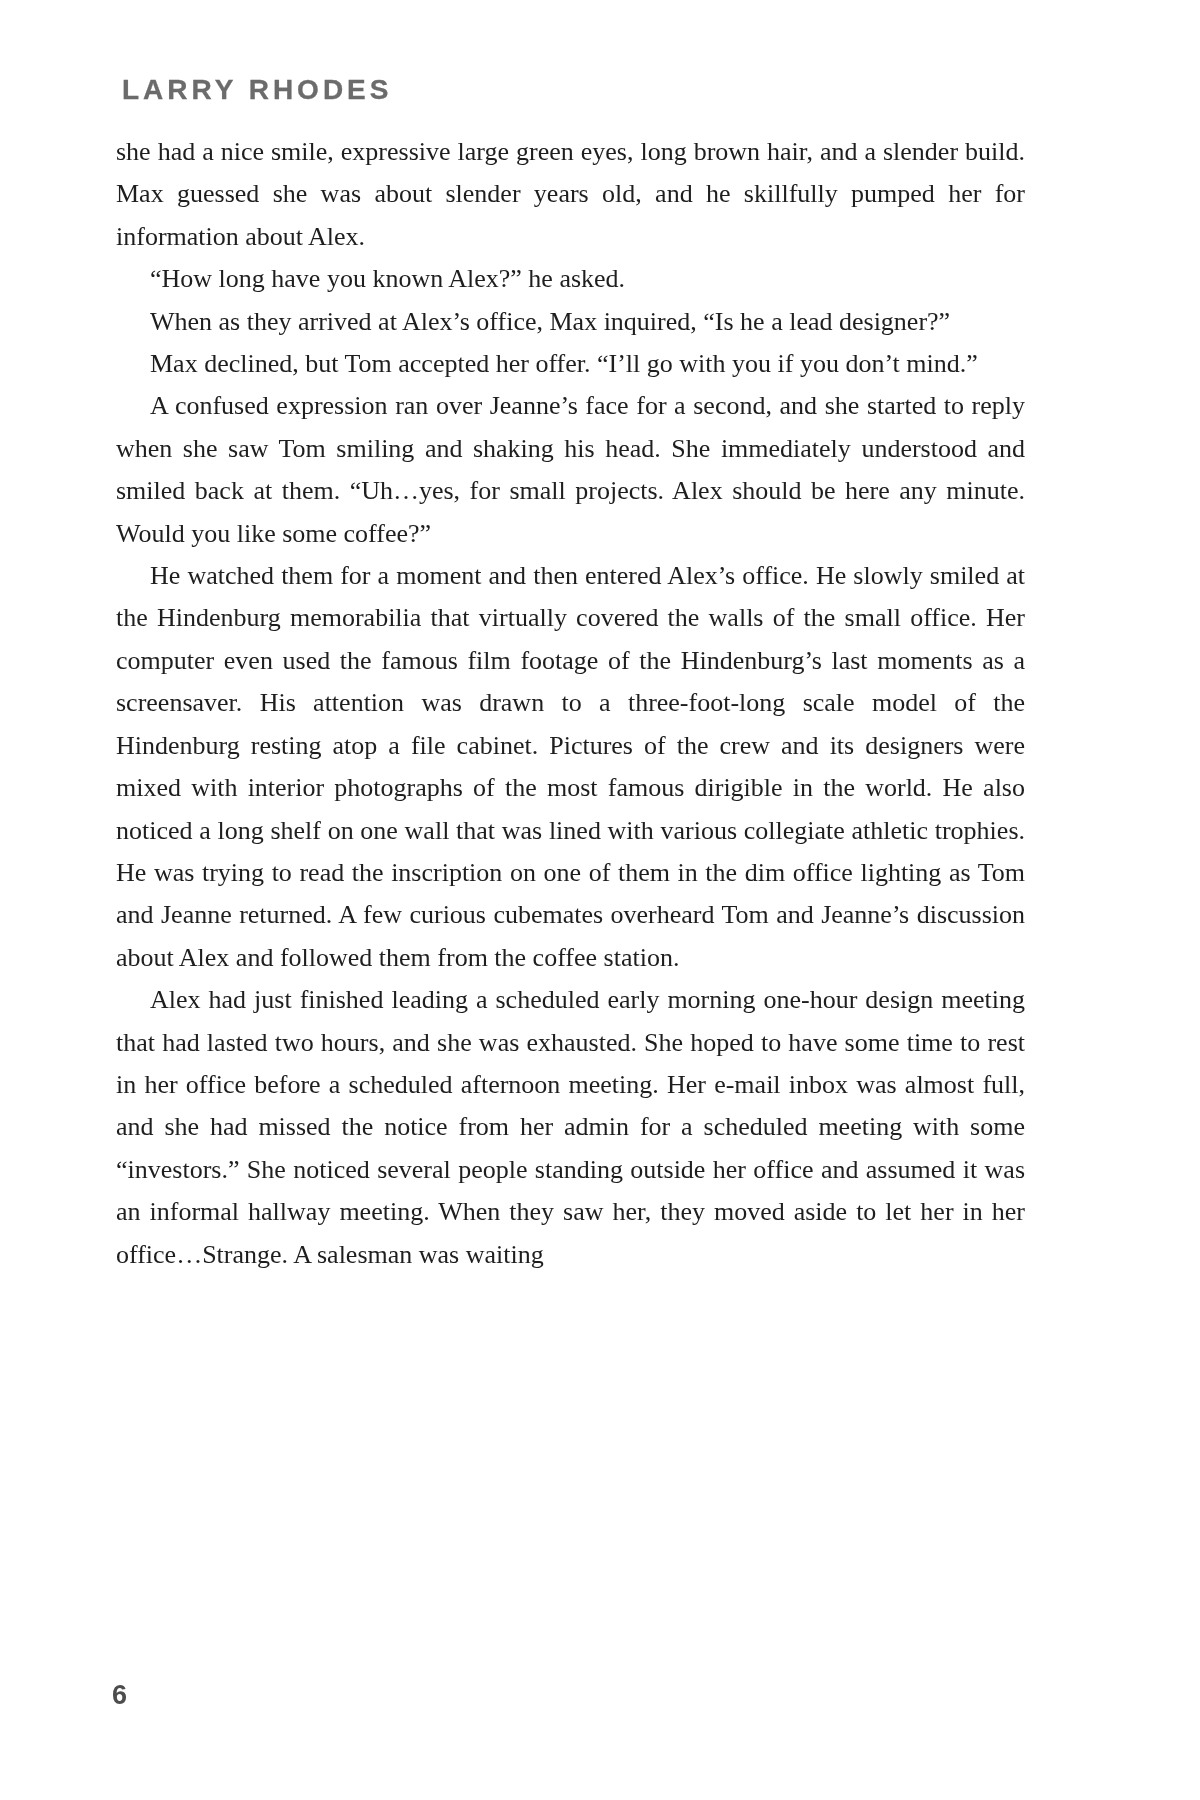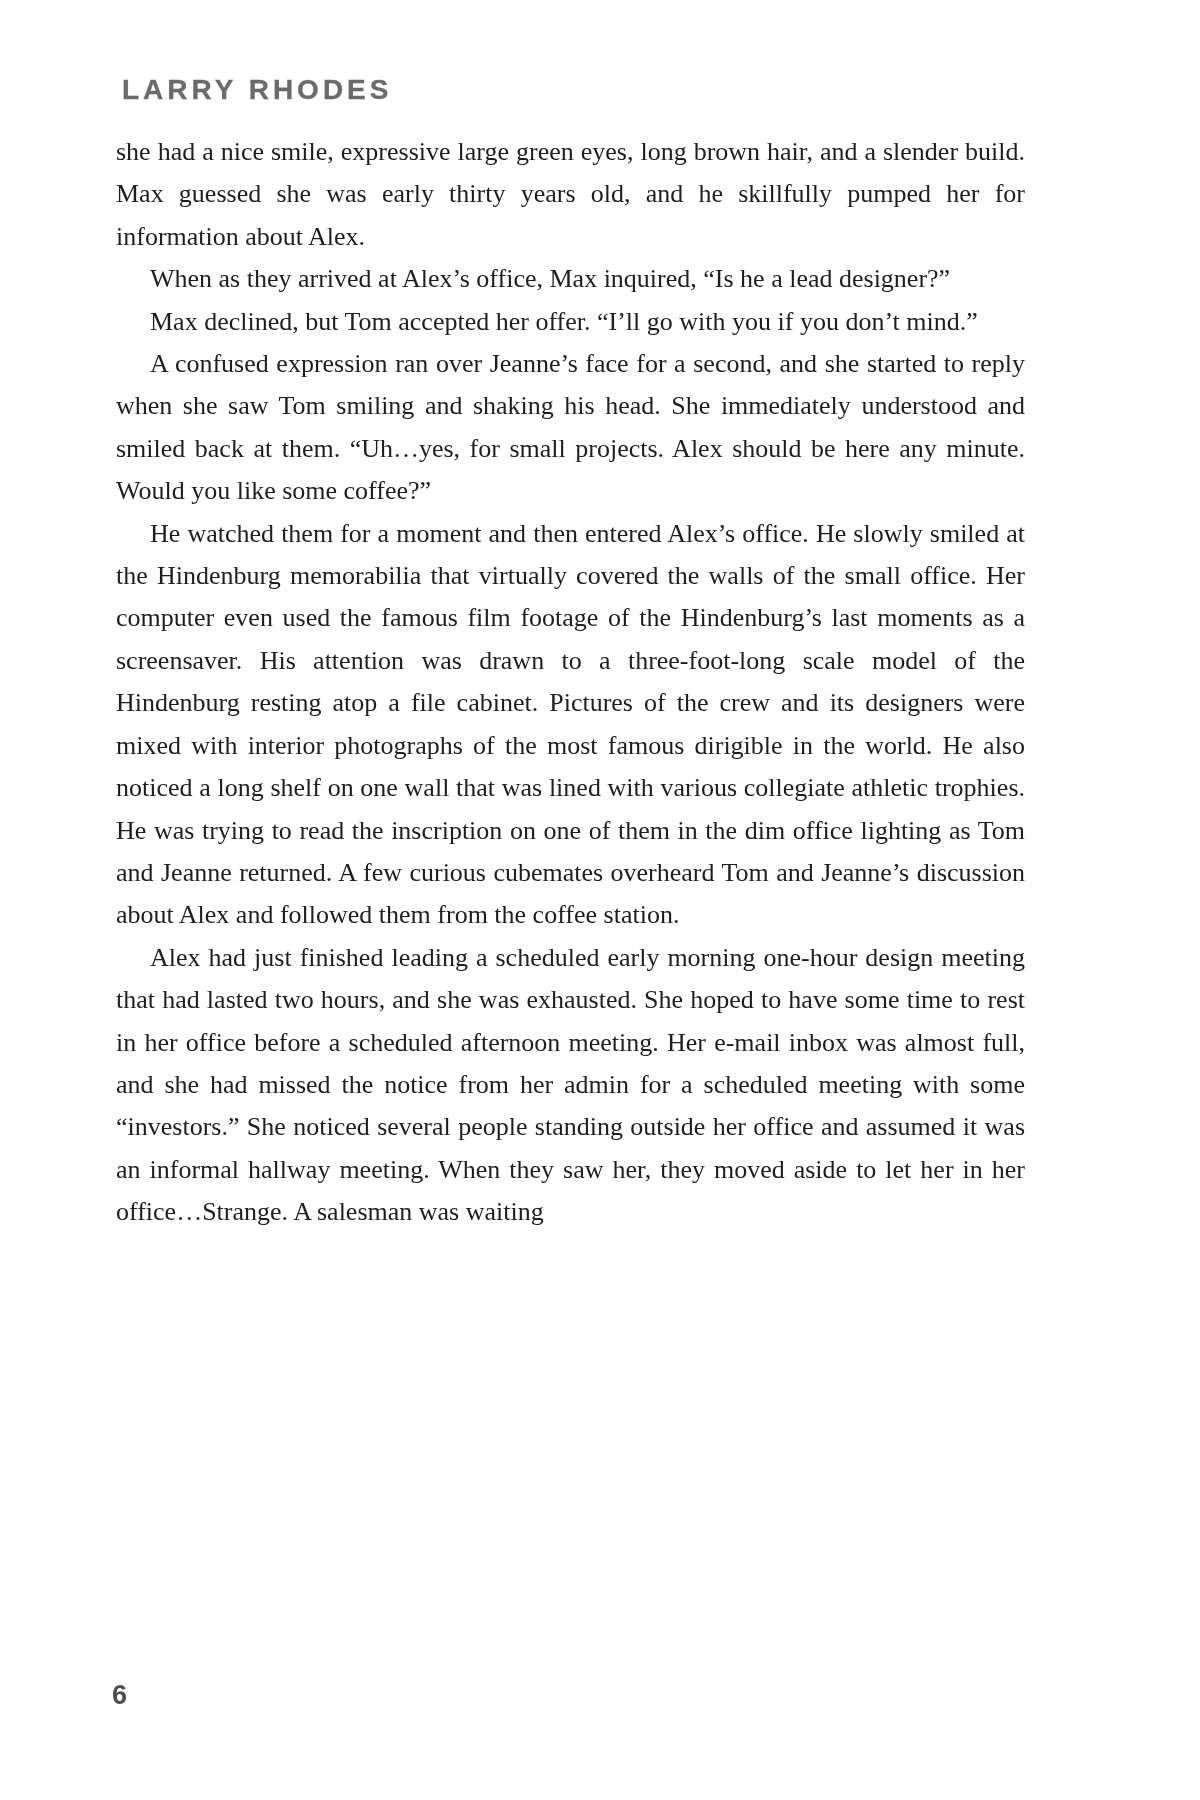--- a/index.html
+++ b/index.html
@@ -54,21 +54,22 @@
   }
 </style>
 </head>
 <body>
 
 <div class="page">
 
   <div class="running-header">LARRY RHODES</div>
 
   <div class="text-block">
-    <p>she had a nice smile, expressive large green eyes, long brown hair, and a slender build. Max guessed she was early thirty years old, and he skillfully pumped her for information about Alex.</p>
+    <p>she had a nice smile, expressive large green eyes, long brown hair, and a slender build. Max guessed she was about slender years old, and he skillfully pumped her for information about Alex.</p>
+    <p class="indent">“How long have you known Alex?” he asked.</p>
     <p class="indent">When as they arrived at Alex’s office, Max inquired, “Is he a lead designer?”</p>
     <p class="indent">Max declined, but Tom accepted her offer. “I’ll go with you if you don’t mind.”</p>
     <p class="indent">A confused expression ran over Jeanne’s face for a second, and she started to reply when she saw Tom smiling and shaking his head. She immediately understood and smiled back at them. “Uh…yes, for small projects. Alex should be here any minute. Would you like some coffee?”</p>
     <p class="indent">He watched them for a moment and then entered Alex’s office. He slowly smiled at the Hindenburg memorabilia that virtually covered the walls of the small office. Her computer even used the famous film footage of the Hindenburg’s last moments as a screensaver. His attention was drawn to a three-foot-long scale model of the Hindenburg resting atop a file cabinet. Pictures of the crew and its designers were mixed with interior photographs of the most famous dirigible in the world. He also noticed a long shelf on one wall that was lined with various collegiate athletic trophies. He was trying to read the inscription on one of them in the dim office lighting as Tom and Jeanne returned. A few curious cubemates overheard Tom and Jeanne’s discussion about Alex and followed them from the coffee station.</p>
     <p class="indent">Alex had just finished leading a scheduled early morning one-hour design meeting that had lasted two hours, and she was exhausted. She hoped to have some time to rest in her office before a scheduled afternoon meeting. Her e-mail inbox was almost full, and she had missed the notice from her admin for a scheduled meeting with some “investors.” She noticed several people standing outside her office and assumed it was an informal hallway meeting. When they saw her, they moved aside to let her in her office…Strange. A salesman was waiting</p>
   </div>
 
   <div class="page-number">6</div>
 
 </div>

